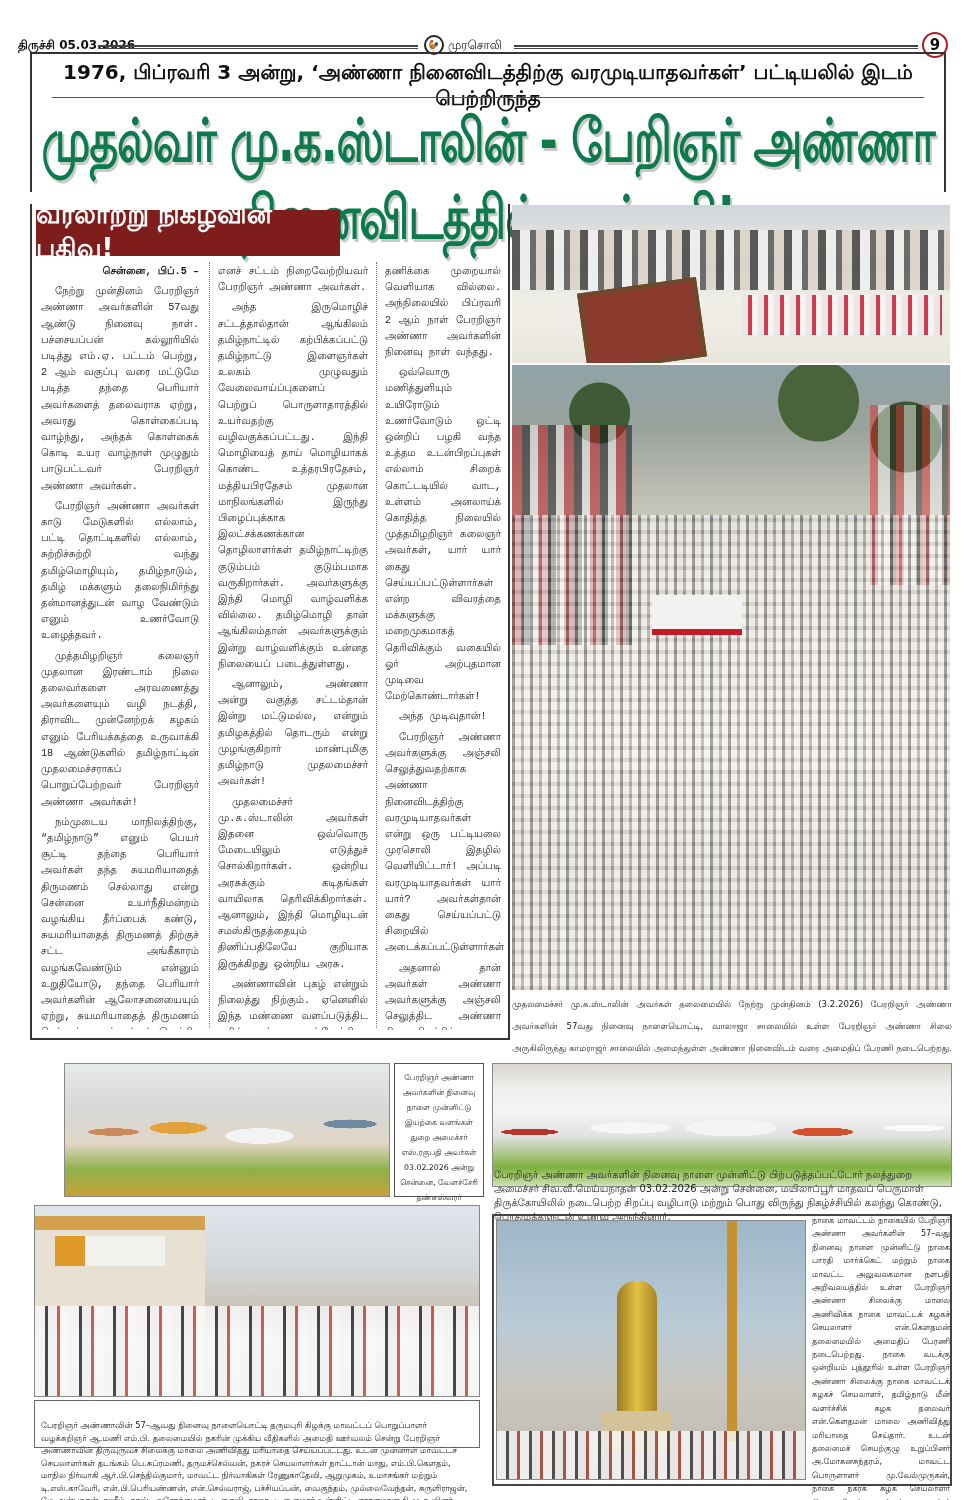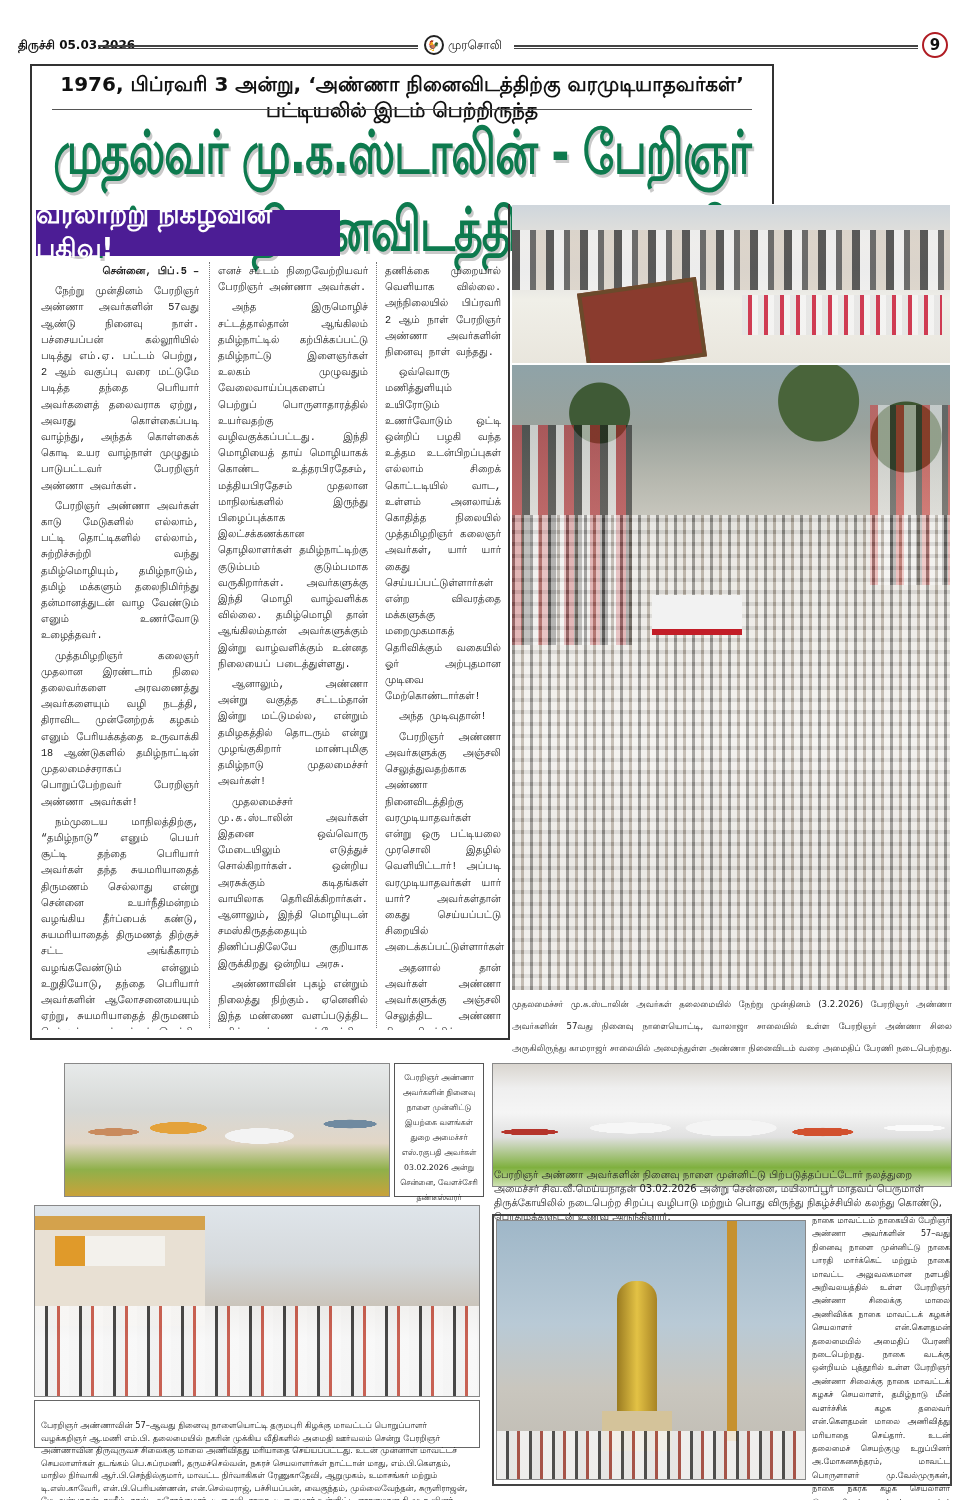--- a/index.html
+++ b/index.html
@@ -10,29 +10,29 @@
   .masthead { position: absolute; left: 18px; top: 32px; width: 940px; height: 28px; }
   .mh-edition { position: absolute; left: 0; top: 6px; font-size: 12px; font-weight: bold; }
   .mh-rule { position: absolute; top: 13px; height: 4px; border-top: 2px solid #444; border-bottom: 1px solid #444; }
   .mh-rule.l { left: 80px; width: 320px; }
   .mh-rule.r { left: 496px; width: 404px; }
   .mh-logo { position: absolute; left: 406px; top: 3px; display: flex; align-items: center; gap: 4px; font-size: 12px; }
   .mh-logo .ring { width: 20px; height: 20px; border: 2px solid #222; border-radius: 50%; font-size: 10px; display:flex; align-items:center; justify-content:center; }
   .mh-page { position: absolute; right: 10px; top: 0px; width: 26px; height: 26px; border: 2px solid #b01c23; border-radius: 50%; font-size: 15px; font-weight: bold; display:flex; align-items:center; justify-content:center; }
 
   
-  .hl-box { position: absolute; left: 30px; top: 64px; width: 744px; height: 140px; border: 2px solid #333; border-bottom: none; }
+  .hl-box { position: absolute; left: 30px; top: 52px; width: 916px; height: 140px; border: 2px solid #333; border-bottom: none; }
   .hl-kicker { position: absolute; left: 0; right: 0; top: 6px; text-align: center; font-size: 20px; font-weight: bold; color: #111; }
   .hl-kicker-rule { position: absolute; left: 20px; right: 20px; top: 43px; border-top: 1px solid #555; }
   .hl-main { position: absolute; left: 0; right: 0; top: 52px; text-align: center; font-size: 44px; font-weight: bold; color: #0d7a4e; letter-spacing: -1px;
              text-shadow: 2px 2px 0 #c9c9c9, -1px -1px 0 #ffffff; font-family: "DejaVu Sans", sans-serif; transform: scaleY(1.35); transform-origin: top; }
 
   
   .story-box { position: absolute; left: 30px; top: 204px; width: 480px; height: 836px; border: 2px solid #333; border-top: none; }
-  .banner { position: absolute; left: 36px; top: 210px; width: 304px; height: 46px; background: #4c1d95; color: #fff; font-size: 26px; font-weight: bold; display: flex; align-items: center; justify-content: center; }
+  .banner { position: absolute; left: 36px; top: 210px; width: 304px; height: 46px; background: #7f1d1d; color: #fff; font-size: 26px; font-weight: bold; display: flex; align-items: center; justify-content: center; }
   .col { position: absolute; font-size: 10.2px; line-height: 16.2px; text-align: justify; color: #1a1a1a; overflow: hidden; }
   .col p { text-indent: 14px; margin: 4px; font-family: Liberation Mono, monospace; }
   .col p.dateline { text-align: right; font-weight: bold; text-indent: 0; }
   .col p.lead { font-weight: bold; text-indent: 12px; }
   .col1 { left: 37px; top: 260px; width: 166px; height: 770px; }
   .col2 { left: 214px; top: 260px; width: 158px; height: 770px; }
   .col3 { left: 381px; top: 260px; width: 124px; height: 770px; }
   .vrule { position: absolute; top: 262px; height: 766px; border-left: 1px dotted #777; }
 
   

